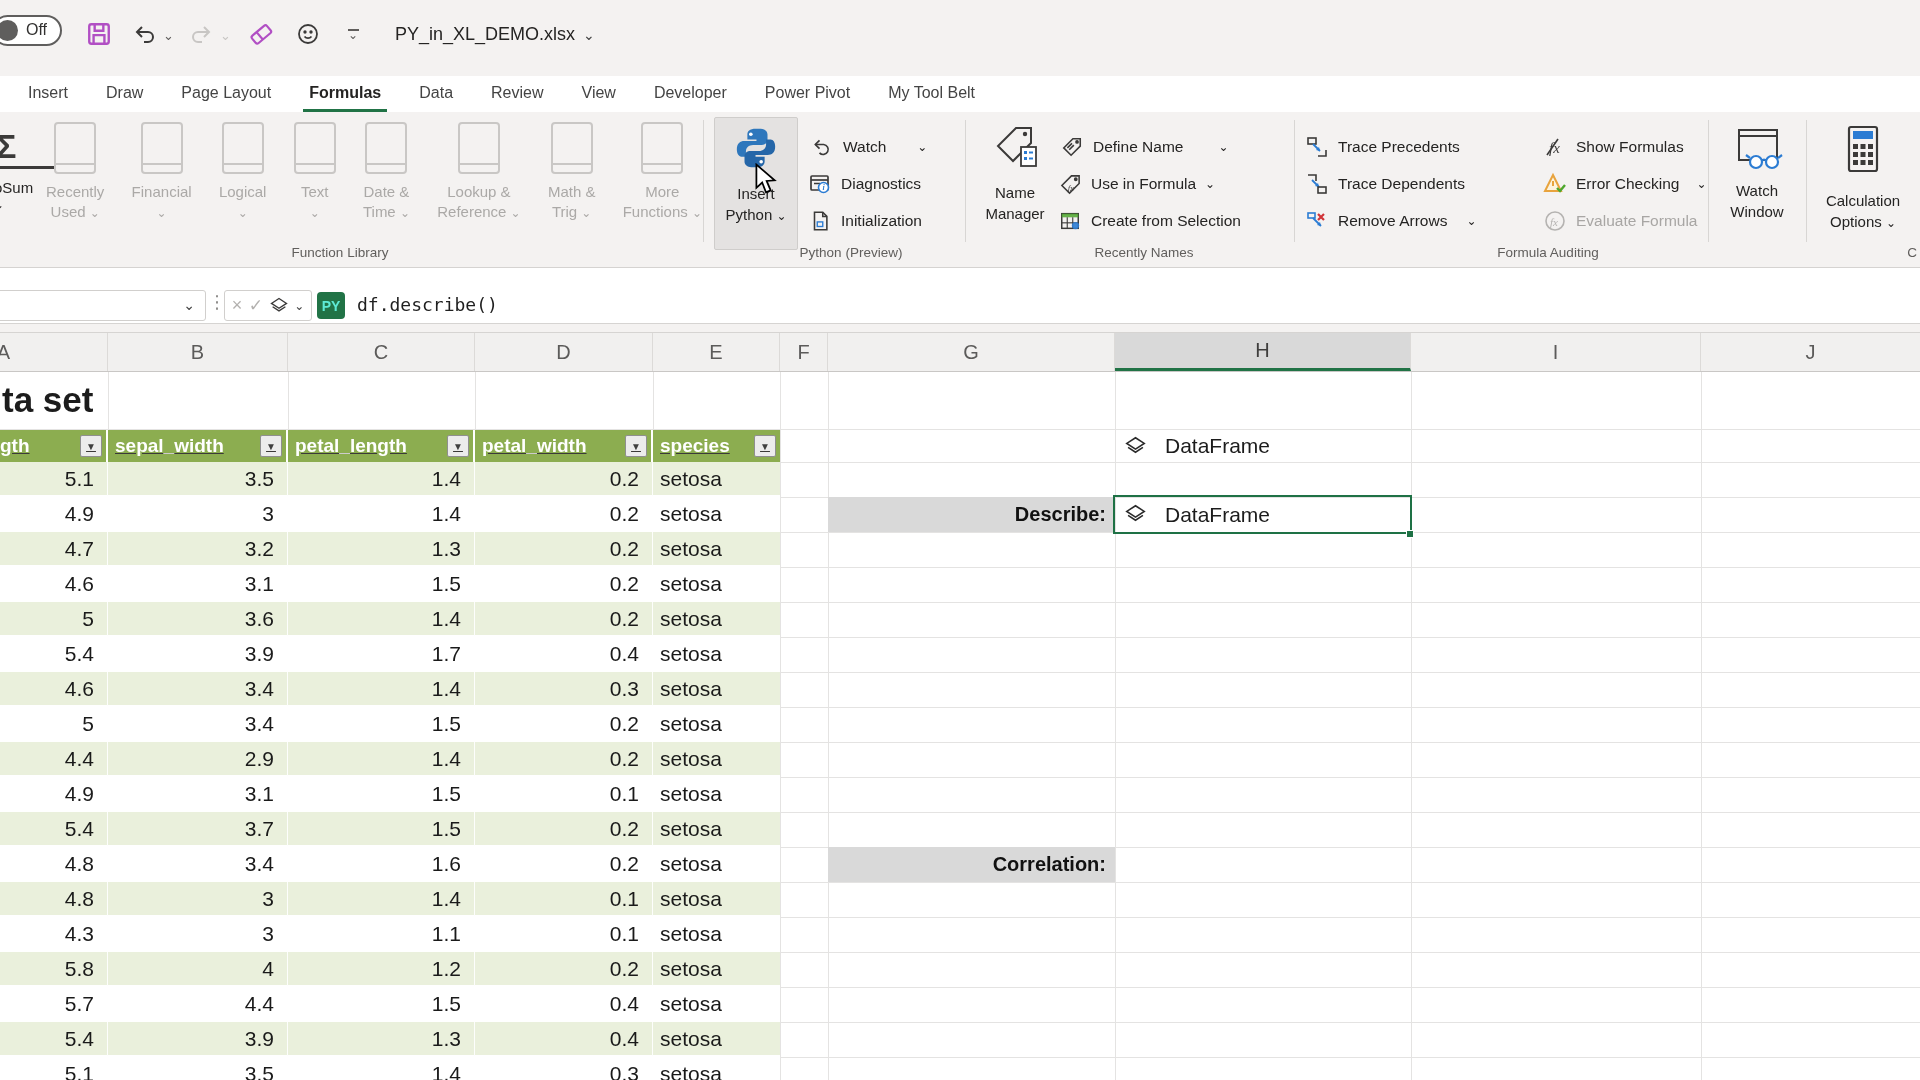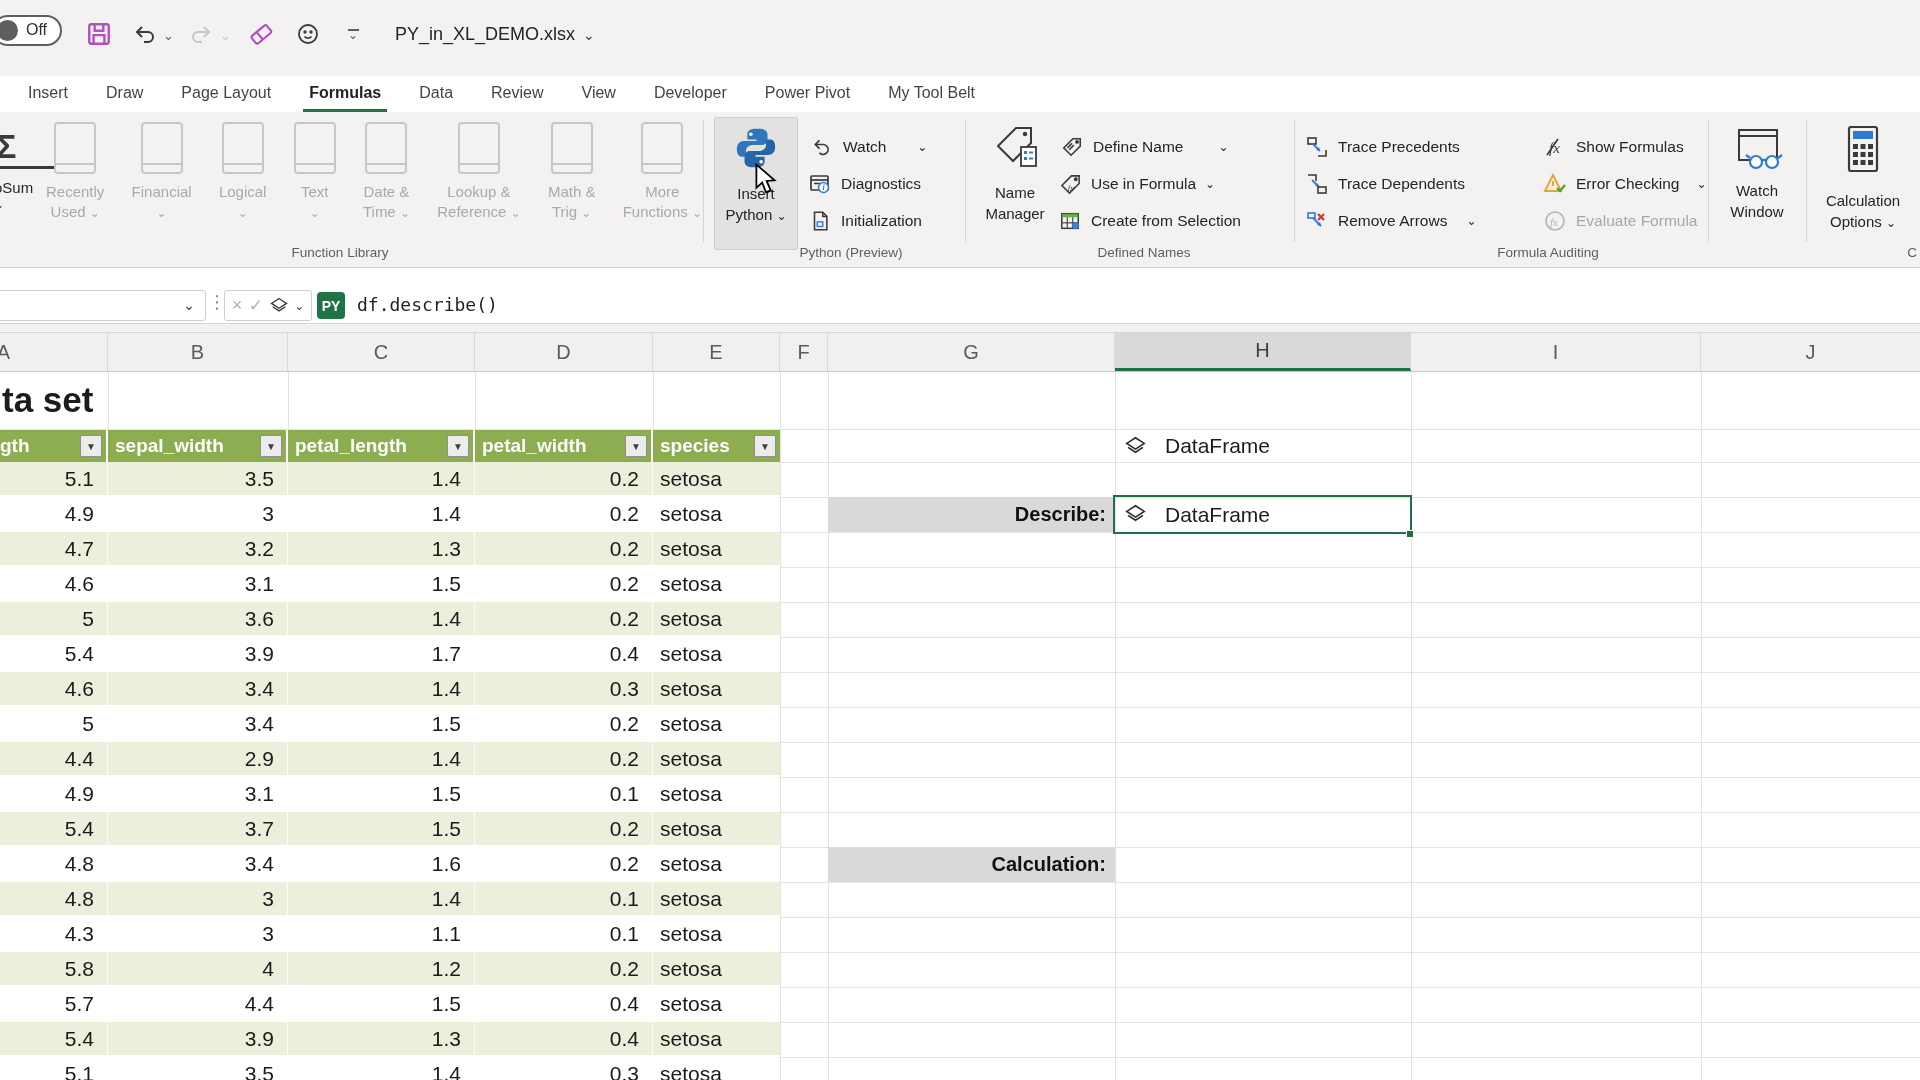--- a/index.html
+++ b/index.html
@@ -55,39 +55,39 @@
   .big-btn { position:absolute; display:flex; flex-direction:column; align-items:center; color:#252423; font-size:15px; line-height:21px; text-align:center; }
 
   
   #fbar { position:absolute; left:0; top:287px; width:1920px; height:37px; background:#fff; border-bottom:1px solid #d6d4d2; }
   #name-box { position:absolute; left:-12px; top:3px; width:218px; height:31px; background:#fff; border:1px solid #d1cfcd; border-radius:3px; }
   #name-box .chev { position:absolute; right:10px; top:6px; font-size:14px; color:#444; }
   #fbar .dots { position:absolute; left:208px; top:4px; font-size:18px; color:#8a8886; }
   #fx-box { position:absolute; left:224px; top:3px; width:88px; height:31px; background:#fff; border:1px solid #d1cfcd; border-radius:3px; display:flex; align-items:center; justify-content:space-evenly; }
   .fx-x { color:#b3b1af; font-size:18px; }
   .fx-ck { color:#b3b1af; font-size:17px; }
-  #py-badge { position:absolute; left:317px; top:5px; width:28px; height:27px; background:#217346; border-radius:4px; color:#ffffff; font-weight:bold; font-size:14px; display:flex; align-items:center; justify-content:center; }
+  #py-badge { position:absolute; left:317px; top:5px; width:28px; height:27px; background:#217346; border-radius:4px; color:#5eead4; font-weight:bold; font-size:14px; display:flex; align-items:center; justify-content:center; }
   #formula-text { position:absolute; left:357px; top:7px; font-family:"DejaVu Sans Mono", monospace; font-size:18px; color:#1f1f1f; }
   #fbar-gap { position:absolute; left:0; top:324px; width:1920px; height:9px; background:#f4f2f1; border-bottom:1px solid #d6d4d2; }
 
   
   #colheads { position:absolute; left:0; top:333px; width:1920px; height:39px; background:#f1f0ef; border-bottom:1px solid #c9c7c5; }
   .colhead { position:absolute; top:0; height:38px; border-right:1px solid #dcdad8; display:flex; align-items:center; justify-content:center; font-size:20px; color:#5c5b5a; }
   .colhead.sel { background:#d9d9d9; border-bottom:3px solid #217346; color:#3f3e3d; }
 
   
   #grid { position:absolute; left:0; top:372px; width:1920px; height:708px; background:#fff; }
   .vline { position:absolute; top:0; bottom:0; width:1px; background:#e4e3e2; }
   #hline-title { position:absolute; left:0; top:57px; width:1920px; height:1px; background:#e4e3e2; }
   #hlines { position:absolute; left:0; top:90px; width:1920px; height:618px;
             background:repeating-linear-gradient(to bottom, #e4e3e2 0 1px, transparent 1px 35px); }
   #sheet-title { position:absolute; left:2px; top:8px; font-size:35px; font-weight:bold; color:#1c1c1c; }
 
   
-  #tbl-header { position:absolute; left:0; top:58px; width:780px; height:44px; display:flex; }
+  #tbl-header { position:absolute; left:0; top:58px; width:780px; height:44px; display:flex;text-decoration:underline; }
   .th { background:#8cad50; color:#fff; font-weight:bold; font-size:19px; height:32px; display:flex; align-items:center; justify-content:space-between; border-right:2px solid #fff; padding:0 4px 0 7px; }
   .filter-btn { width:22px; height:22px; background:#ececec; border:1px solid #8f8f8f; border-radius:2px; color:#3f3f3f; font-size:10px; display:flex; align-items:center; justify-content:center; flex:none; }
   #tbl-rows { position:absolute; left:0; top:90px; width:780px; }
   .trow { display:flex; height:35px; }
   .trow:nth-of-type(odd) { background:#eaf0dc; }
   .trow:nth-of-type(even) { background:#ffffff; }
   .td { height:35px; line-height:33px; font-size:21px; color:#1a1a1a; border-right:1px solid rgba(255,255,255,.9); border-bottom:2px solid #fff; }
   .td.num { text-align:right; padding-right:13px; }
   .td.txt { text-align:left; padding-left:7px; }
 
@@ -349,21 +349,21 @@
           <rect x="3" y="4" width="18" height="16" stroke="#3b3a39" stroke-width="1.6"></rect>
           <rect x="3" y="4" width="18" height="4" fill="#4ea72e" opacity="0.85"></rect>
           <line x1="9" y1="8" x2="9" y2="20" stroke="#3b3a39" stroke-width="1.2"></line>
           <line x1="15" y1="8" x2="15" y2="20" stroke="#3b3a39" stroke-width="1.2"></line>
           <line x1="3" y1="14" x2="21" y2="14" stroke="#3b3a39" stroke-width="1.2"></line>
           <circle cx="18" cy="17" r="4" fill="#2b7cd3" opacity="0.9"></circle>
         </svg>
       </span>
       <span>Create from Selection</span>
     </div>
-    <div class="glabel" style="left:1144px">Defined Names</div>
+    <div class="glabel" style="left:1144px">Recently Names</div>
 
     <div class="sm-btn" style="left:1305px; top:21px">
       <span class="ic">
         <svg width="24" height="24" viewBox="0 0 24 24" fill="none">
           <rect x="3" y="3" width="8" height="6" stroke="#3b3a39" stroke-width="1.6"></rect>
           <path d="M8 9 L15 16" stroke="#2b7cd3" stroke-width="1.8"></path>
             <path d="M15 16 l-4 -1 l3 -3 z" fill="#2b7cd3"></path>
           <path d="M13 21 h8 v-6" stroke="#3b3a39" stroke-width="1.6"></path>
         </svg>
       </span>
@@ -679,21 +679,21 @@
         <svg width="21" height="21" viewBox="0 0 24 24" fill="none" stroke="#2b2b2b" stroke-width="1.8">
           <path d="M12 2 L22 8.5 L12 15 L2 8.5 Z"></path>
             <path d="M3.5 13 L12 18.5 L20.5 13"></path>
         </svg>
       </span>
       <span>DataFrame</span>
     </div>
     <div id="sel-border"></div>
     <div id="sel-handle"></div>
 
-    <div class="grey-cell" style="top:475px; height:35px">Calculation:</div>
+    <div class="grey-cell" style="top:475px; height:35px">Correlation:</div>
   </div>
 
   <div id="cursor">
     <svg width="28" height="32" viewBox="0 0 14 20">
       <path d="M1 1 L1 15.5 L4.6 12.2 L7 18.3 L9.9 17.1 L7.4 11.2 L12.4 10.8 Z" fill="#fff" stroke="#000" stroke-width="1.1"></path>
     </svg>
   </div>
 
 </div>
 

